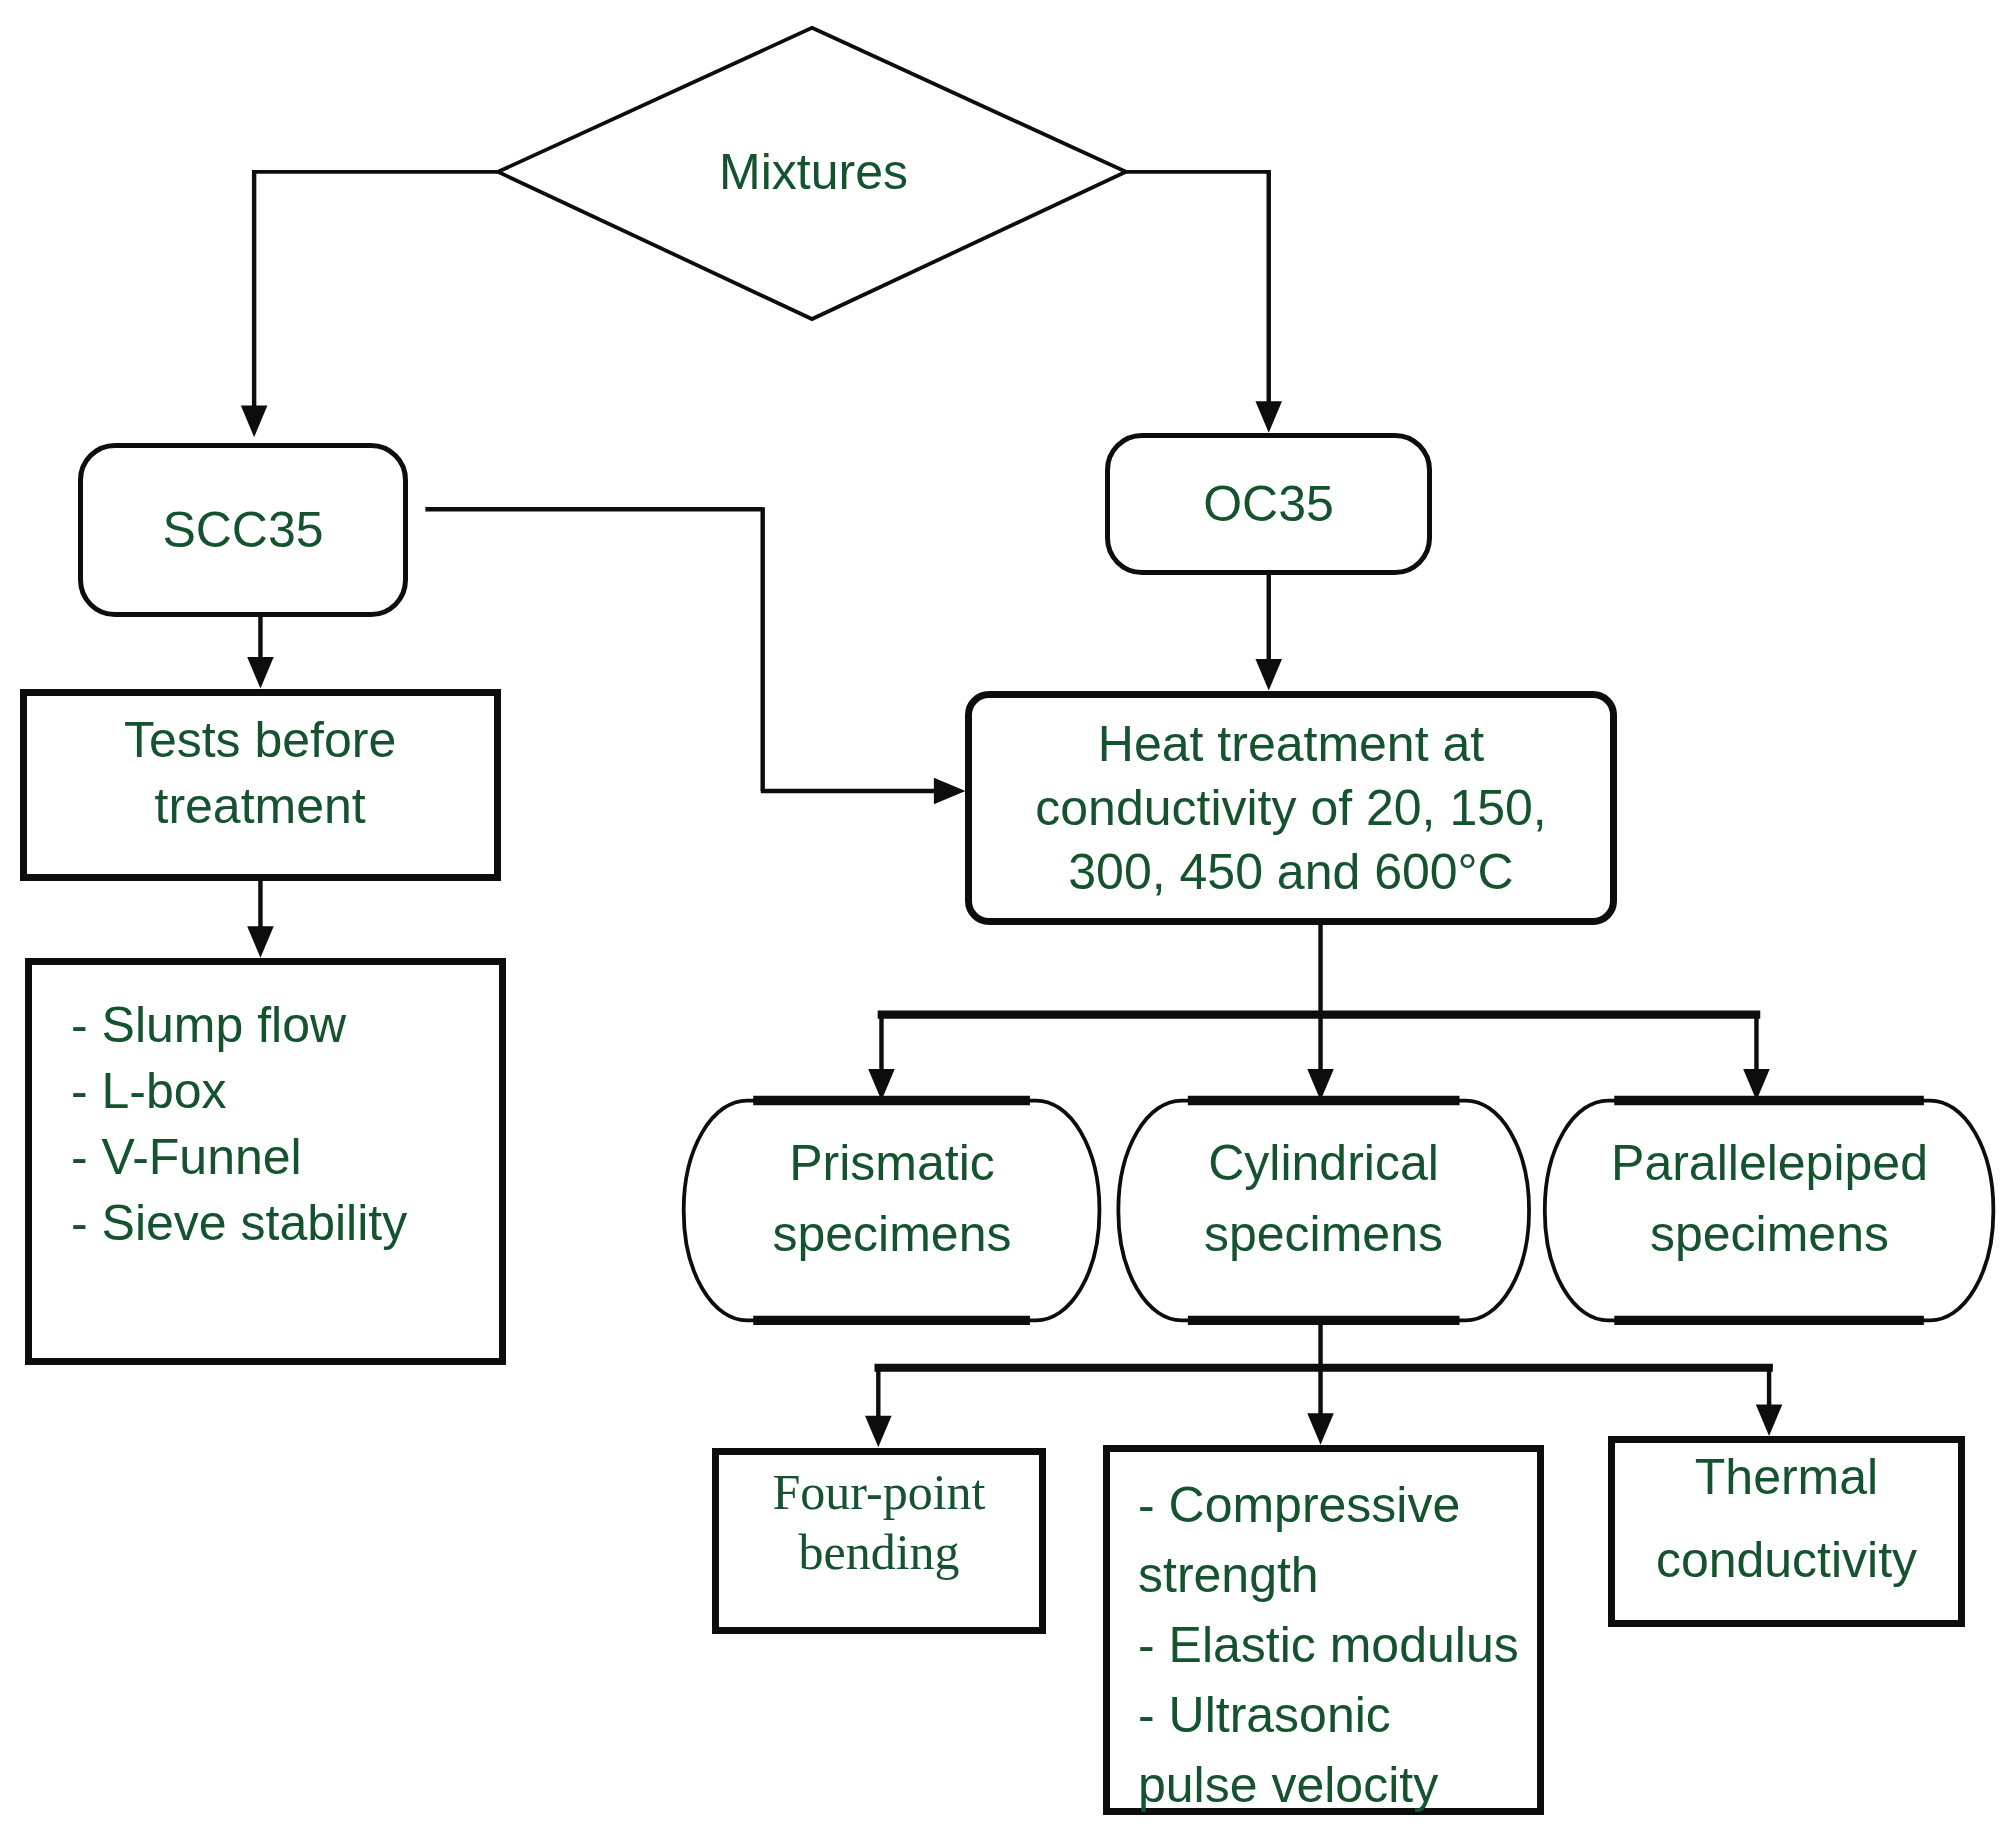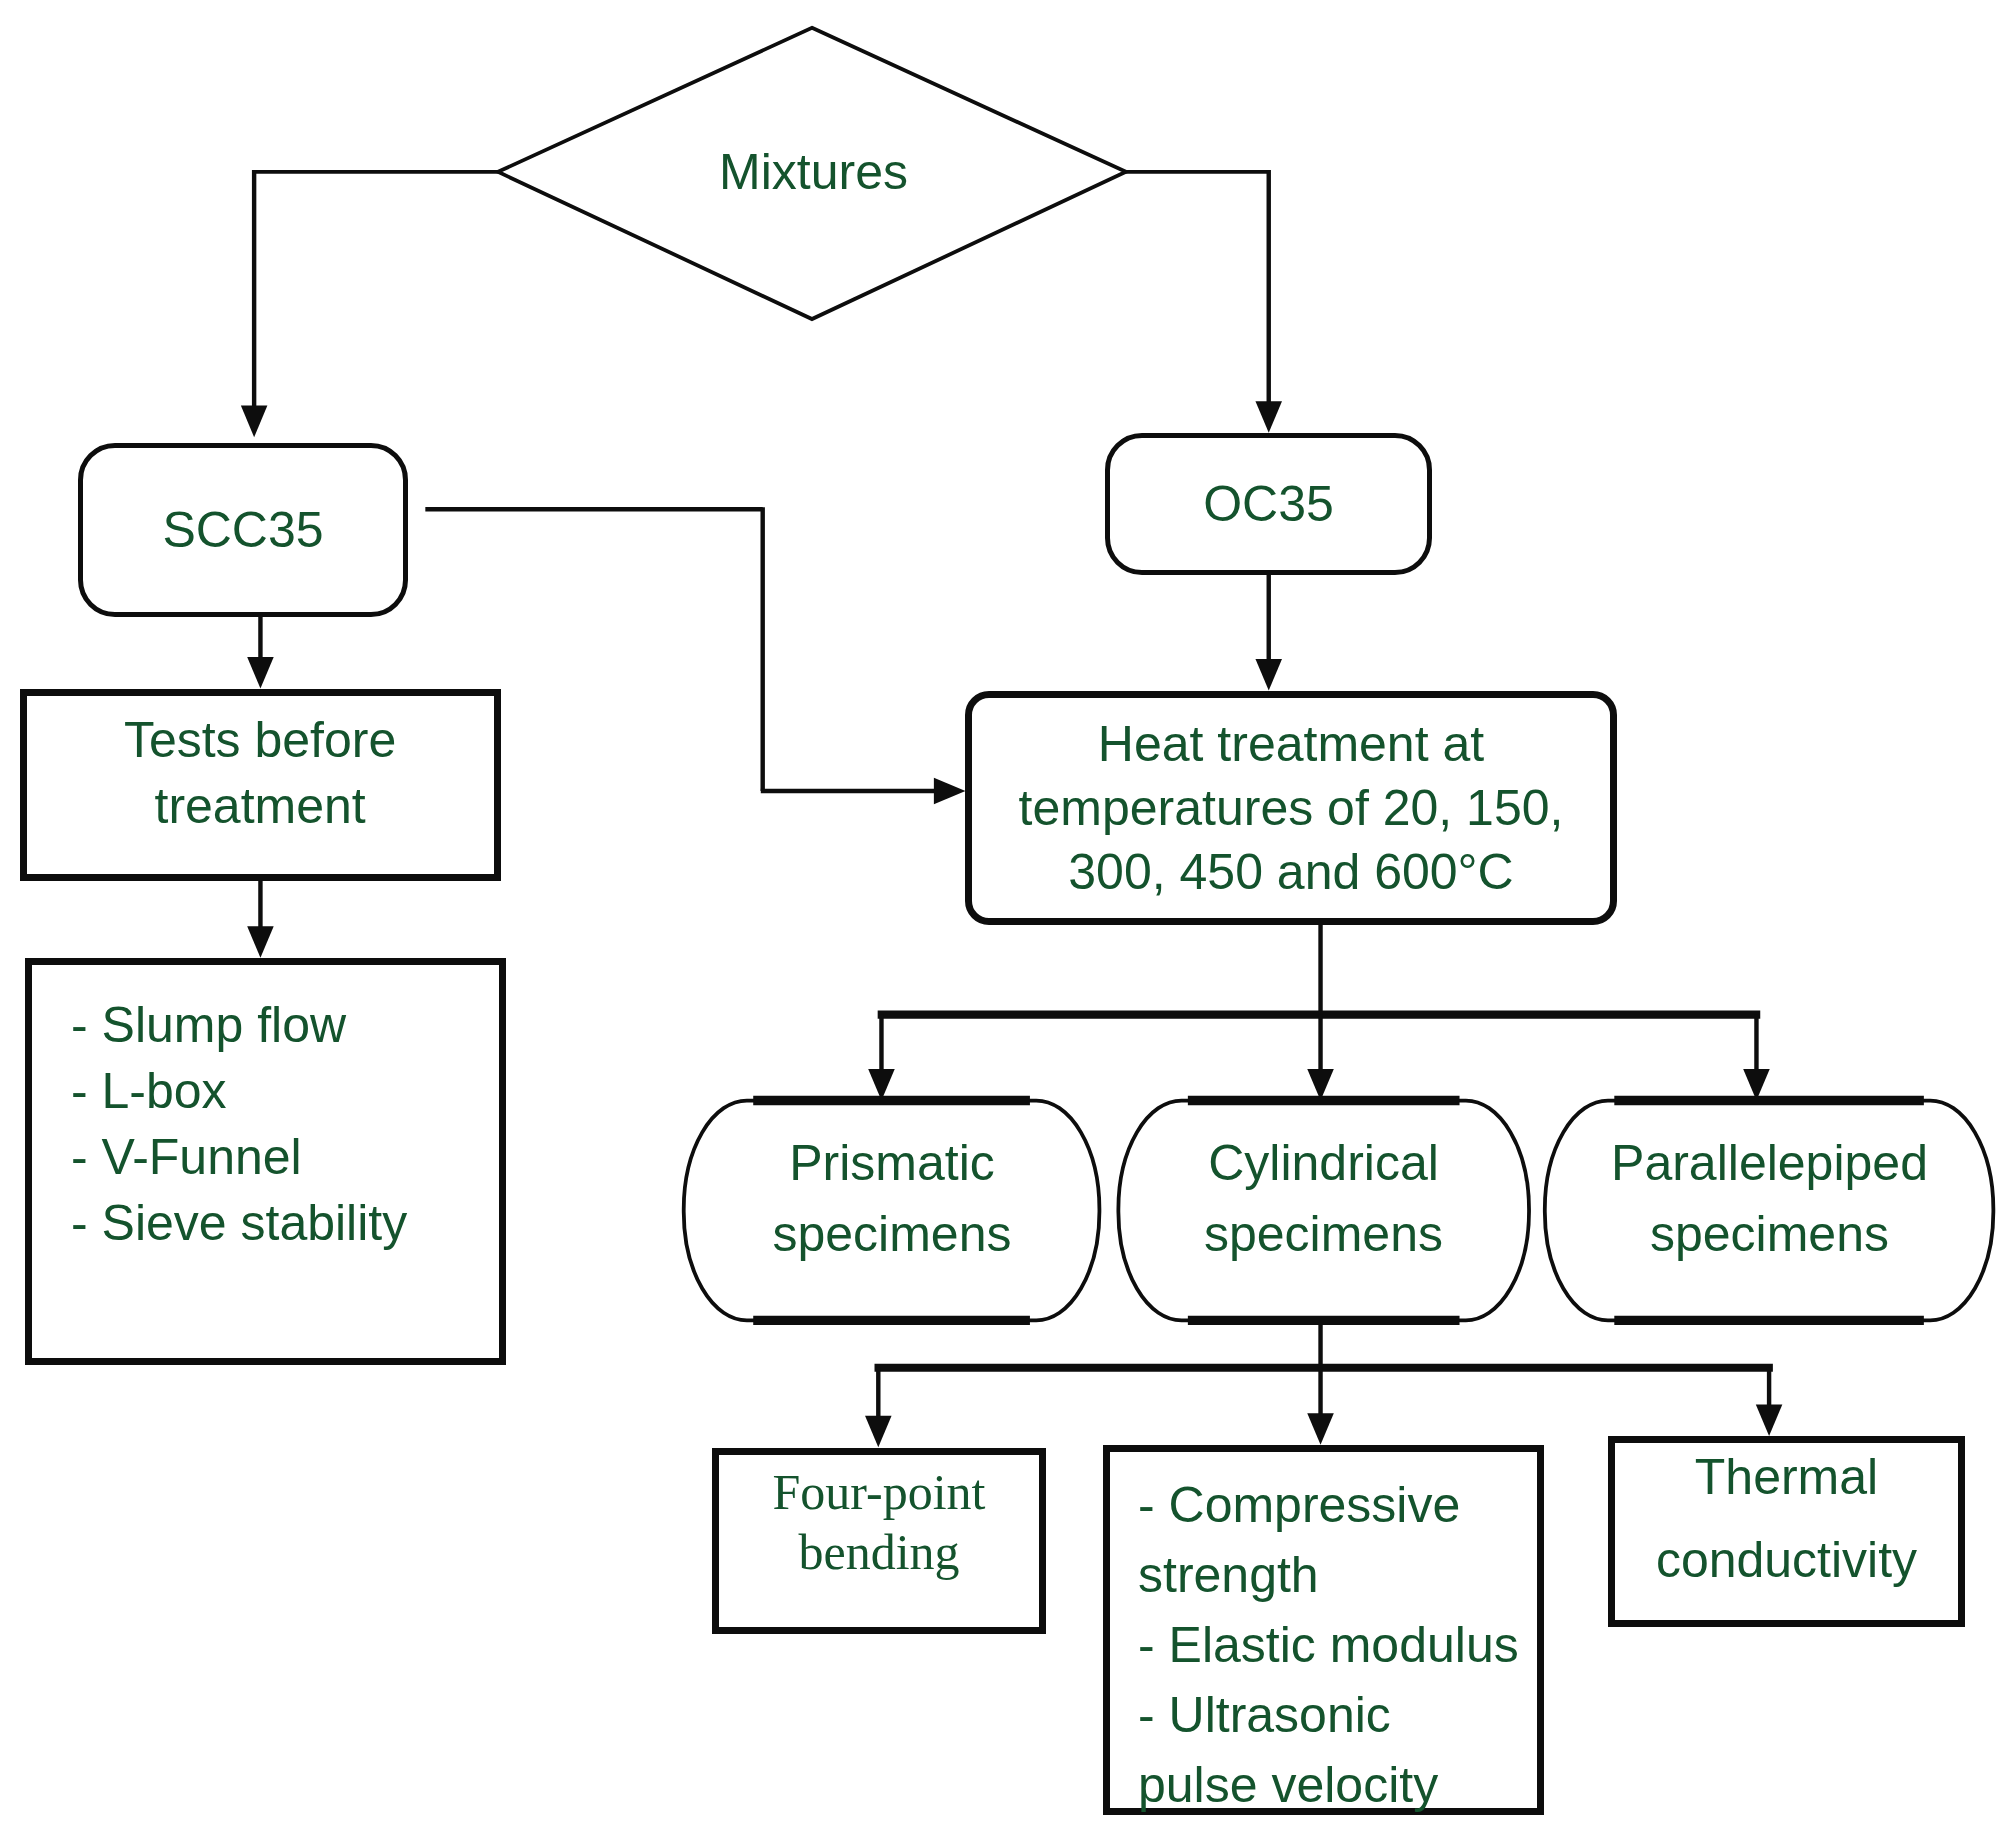--- a/index.html
+++ b/index.html
@@ -139,21 +139,21 @@
 
   <div class="node leftlist lh104" style="left:25px; top:958px; width:481px; height:407px; padding:26.5px 0 0 39px;">
     <span class="ln">- Slump flow</span>
     <span class="ln">- L-box</span>
     <span class="ln">- V-Funnel</span>
     <span class="ln">- Sieve stability</span>
   </div>
 
   <div class="node lh101" style="left:965px; top:691px; width:652px; height:234px;">
     <span class="ln">Heat treatment at</span>
-    <span class="ln">temperatures of 20, 150,</span>
+    <span class="ln">conductivity of 20, 150,</span>
     <span class="ln">300, 450 and 600°C</span>
   </div>
 
   <div class="overlay lh113" style="left:684px; top:1101px; width:416px; height:220px; padding-bottom:25px;">
     <span class="ln">Prismatic</span>
     <span class="ln">specimens</span>
   </div>
   <div class="overlay lh113" style="left:1118px; top:1101px; width:411px; height:220px; padding-bottom:25px;">
     <span class="ln">Cylindrical</span>
     <span class="ln">specimens</span>

